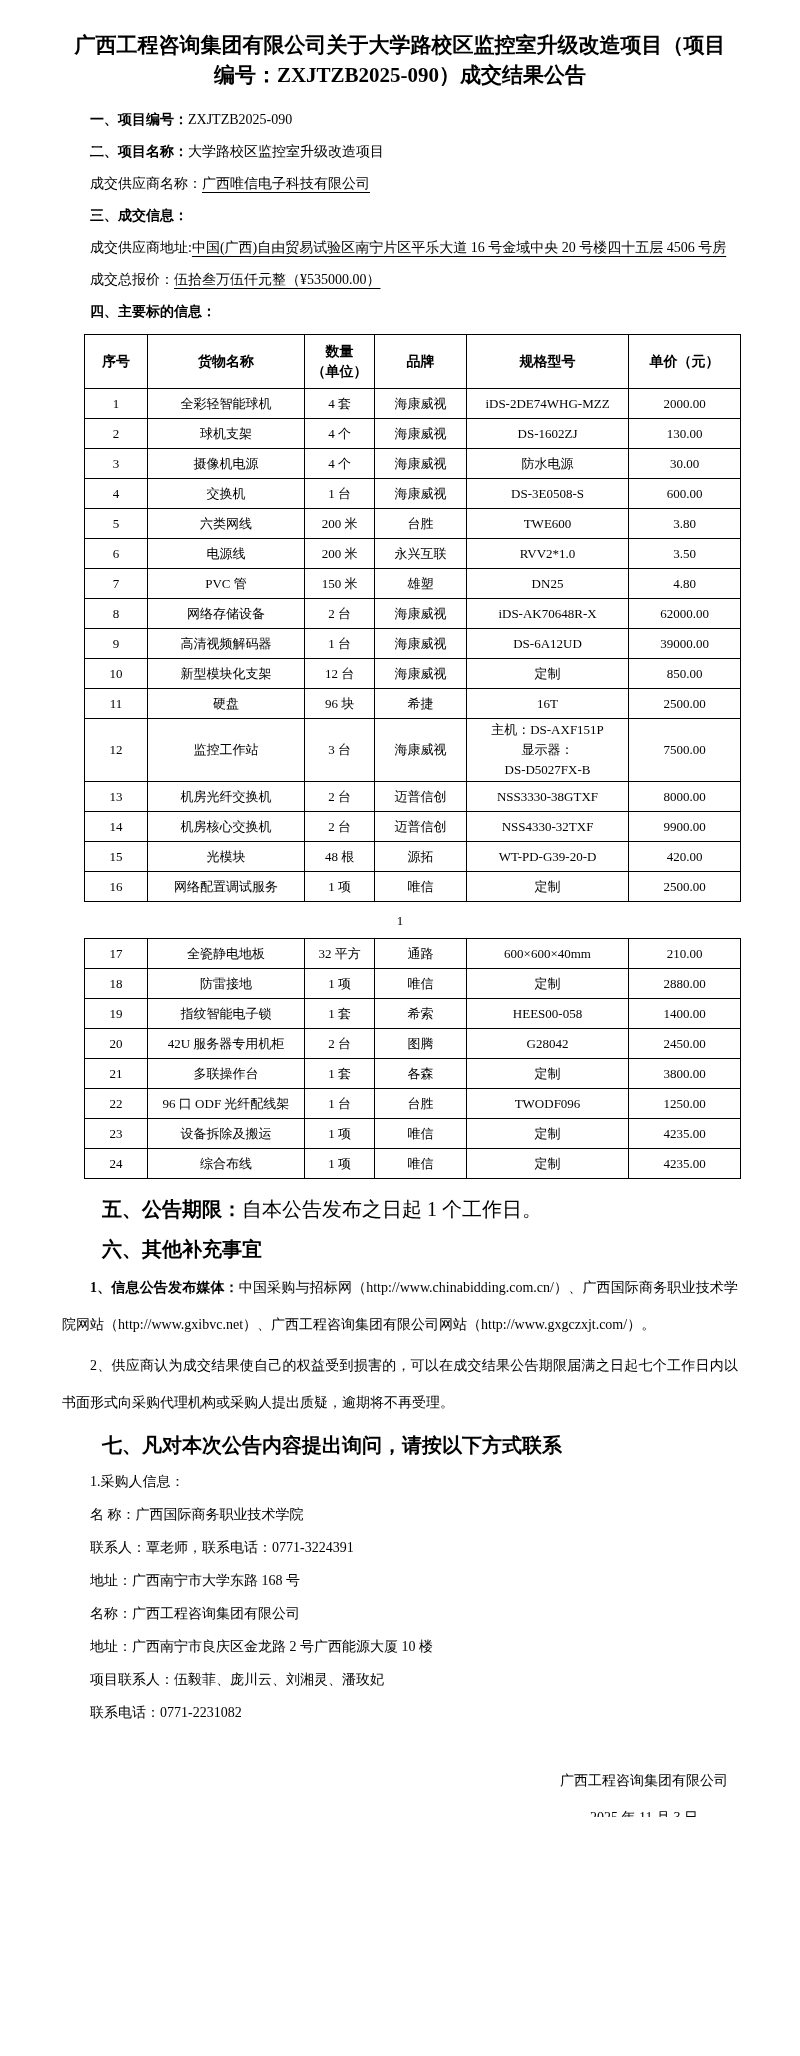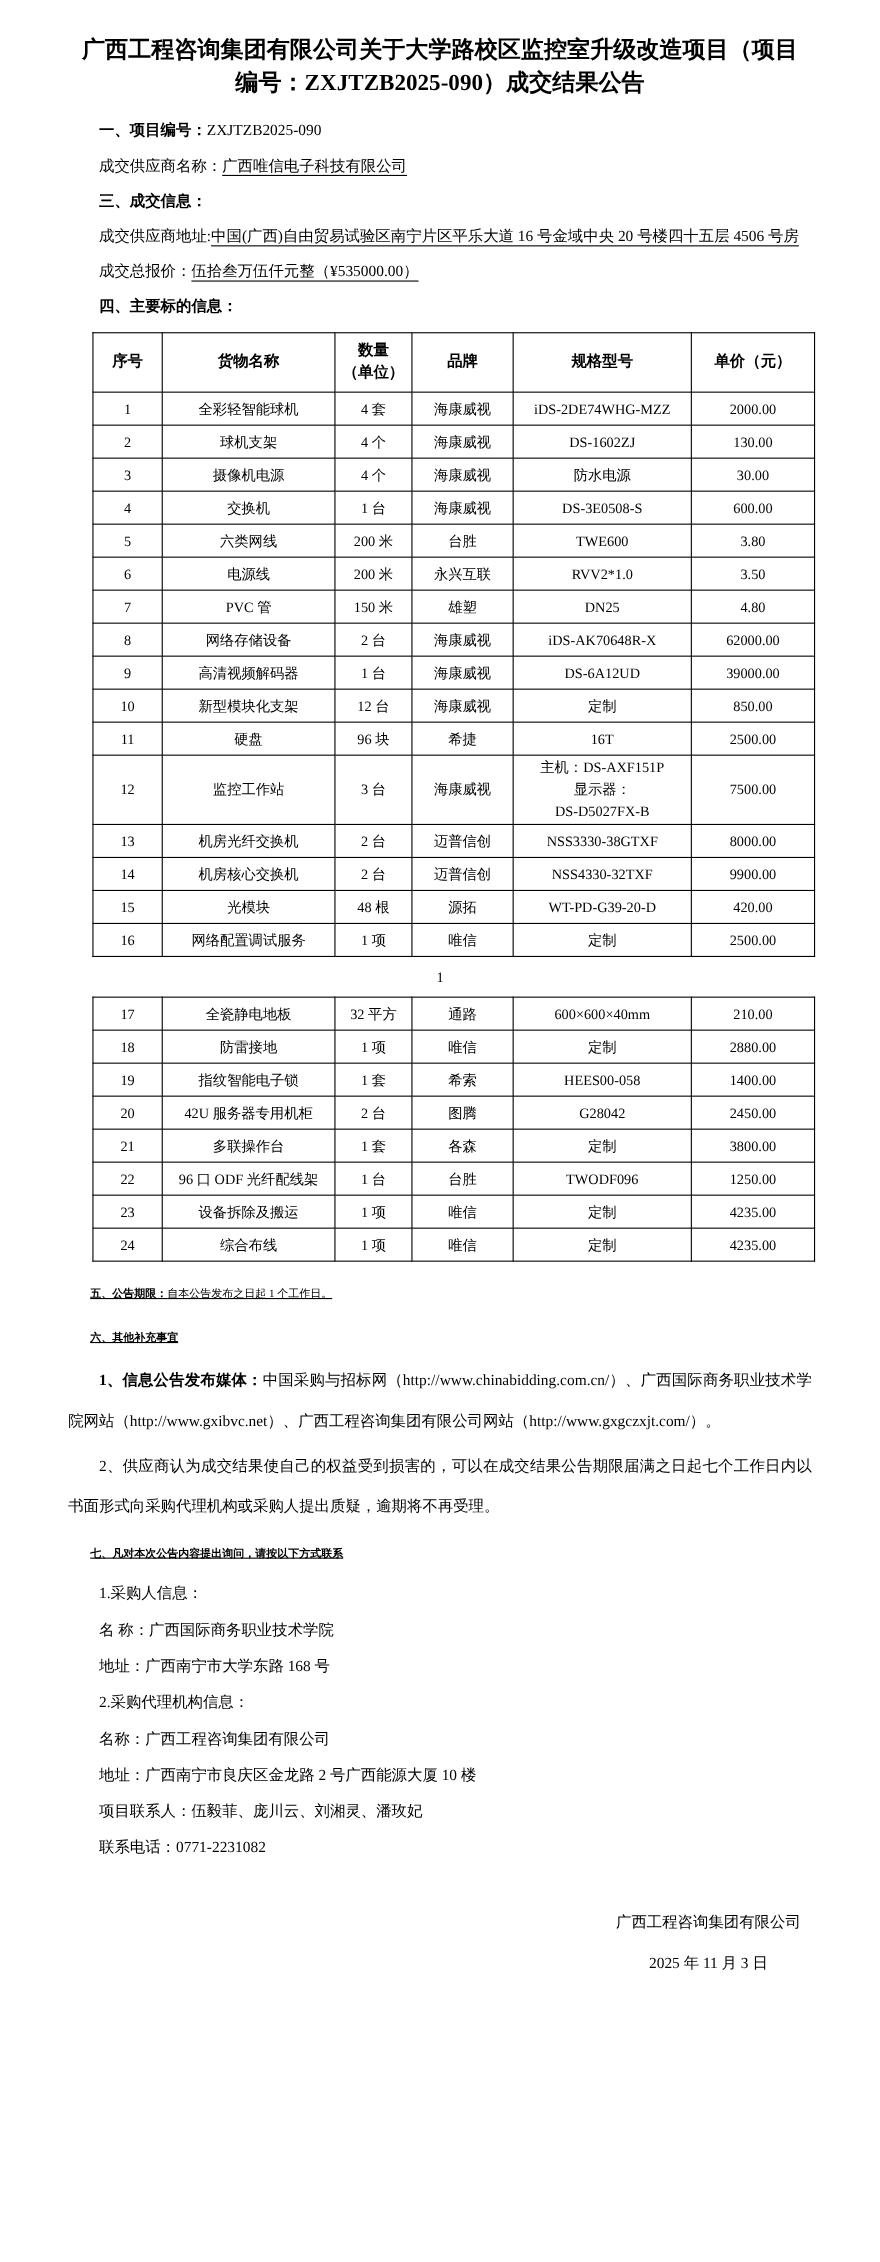--- a/index.html
+++ b/index.html
@@ -22,21 +22,21 @@
     table-layout:fixed; width:656px; margin:6px 2px 0 22px;
     border-collapse:collapse; font-size:13px;
   }
   table.items th, table.items td {
     border:1px solid #000; text-align:center; vertical-align:middle;
     padding:1px 3px; height:30px; white-space:pre-line; line-height:20px;
     overflow:hidden;
   }
   table.items thead th { height:54px; font-weight:bold; font-size:14px; }
   .pagenum { text-align:center; font-size:13px; line-height:20px; margin:9px 0 7px 0; }
-  .sec-line { font-size:10px; line-height:32px; text-indent:2em; margin-top:8px;text-decoration:underline; }
+  .sec-line { font-size:20px; line-height:32px; text-indent:2em; margin-top:8px; }
   .para { font-size:14px; line-height:37px; text-indent:2em; text-align:justify; margin-top:4px; }
   .contact-block { margin-top:4px; }
   .contact-block .line { line-height:33px; }
   .sig-block {
     width:fit-content; margin:42px 10px 0 auto; text-align:center;
     font-size:14px; line-height:20px;
   }
   .sig-date { margin-top:17px;text-align:center; }
   .pagenum-2 { margin-top:16px; }
 </style>
@@ -44,20 +44,23 @@
 <body>
 
 <div class="page">
 
   <h1 class="doc-title">广西工程咨询集团有限公司关于大学路校区监控室升级改造项目（项目编号：ZXJTZB2025-090）成交结果公告</h1>
 
   <div class="line">
     <span class="b">一、项目编号：</span><span>ZXJTZB2025-090</span>
   </div>
 
+  <div class="line">
+    <span class="b">二、项目名称：</span><span>大学路校区监控室升级改造项目</span>
+  </div>
 
   <div class="line">
     <span>成交供应商名称：</span><span class="u">广西唯信电子科技有限公司</span>
   </div>
 
   <div class="line">
     <span class="b">三、成交信息：</span>
   </div>
 
   <div class="line">
@@ -319,22 +322,22 @@
 
   <div class="para">2、供应商认为成交结果使自己的权益受到损害的，可以在成交结果公告期限届满之日起七个工作日内以书面形式向采购代理机构或采购人提出质疑，逾期将不再受理。</div>
 
   <div class="sec-line">
     <span class="b">七、凡对本次公告内容提出询问，请按以下方式联系</span>
   </div>
 
   <div class="contact-block">
       <div class="line">1.采购人信息：</div>
       <div class="line">名 称：广西国际商务职业技术学院</div>
+      <div class="line">联系人：覃老师，联系电话：0771-3224391</div>
       <div class="line">地址：广西南宁市大学东路 168 号</div>
-      <div class="line">2.采购代理机构信息：</div>
       <div class="line">名称：广西工程咨询集团有限公司</div>
       <div class="line">地址：广西南宁市良庆区金龙路 2 号广西能源大厦 10 楼</div>
       <div class="line">项目联系人：伍毅菲、庞川云、刘湘灵、潘玫妃</div>
       <div class="line">联系电话：0771-2231082</div>
     </div>
 
   <div class="sig-block">
     <div>广西工程咨询集团有限公司</div>
     <div class="sig-date">2025 年 11 月 3 日</div>
   </div>

